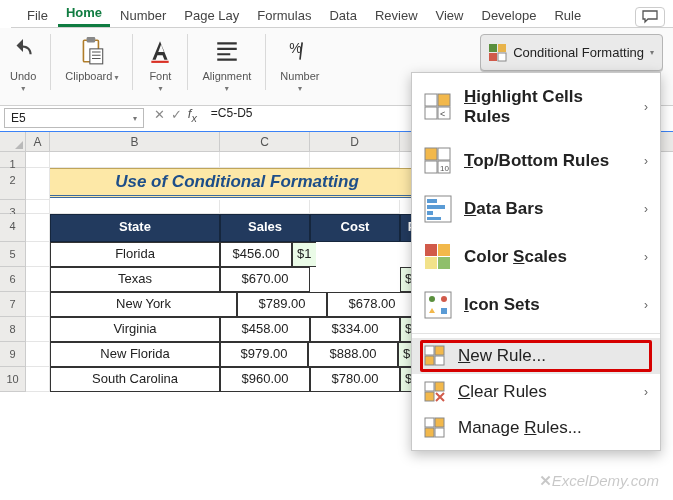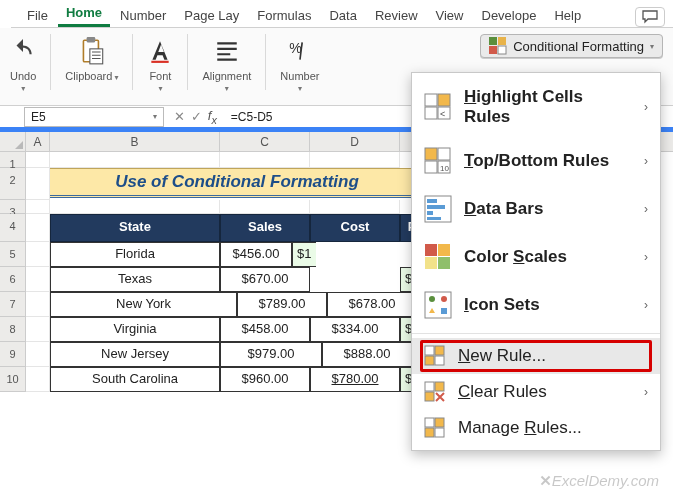--- a/index.html
+++ b/index.html
@@ -10,24 +10,24 @@
   .tab.active { font-weight: 600; color: #107c41; border-bottom: 3px solid #107c41; }
   .comment-btn { margin-left: auto; padding: 2px 6px; border:1px solid #ccc; border-radius:4px; display:flex; align-items:center; }
   
   .ribbon { display:flex; align-items:flex-start; padding: 6px 10px; border-bottom:1px solid #d0d0d0; height:78px; gap:14px; background:#fafafa; }
   .group { display:flex; flex-direction:column; align-items:center; gap:2px; }
   .group-icon { height:34px; display:flex; align-items:center; justify-content:center; font-size:22px; color:#333; }
   .group-label { font-size:11px; color:#555; display:flex; align-items:flex-end; gap:2px; }
   .group-sep { width:1px; height:56px; background:#d9d9d9; }
   .caret { font-size:8px; color:#777; }
   
-  .cf-btn { display:flex; align-items:center; gap:6px; border:1px solid #b5b5b5; background:#eaeaea; border-radius:4px; padding:4px 8px; height:24px; box-shadow:0 1px 0 #ccc; margin-left:auto; cursor:pointer;}
+  .cf-btn { display:flex; align-items:center; gap:6px; border:1px solid #b5b5b5; background:#eaeaea; border-radius:4px; padding:4px 8px; height:37px; box-shadow:0 1px 0 #ccc; margin-left:auto; cursor:pointer;}
   .cf-btn .ic { width:18px; height:18px; }
   
-  .namebox-row { display:flex; align-items:center; height:26px; border-bottom:5px solid #3b82f6;padding-left:20px; }
+  .namebox-row { display:flex; align-items:flex-start; height:26px; border-bottom:1px solid #3b82f6; }
   .namebox { width:140px; border:1px solid #bbb; margin:2px 4px; height:20px; display:flex; align-items:center; padding:0 6px; font-size:12px; justify-content:space-between;}
   .fx-btns { display:flex; align-items:center; gap:6px; color:#888; padding:0 6px;}
   .fx-btn { color:#888; }
   .fx-label { font-style:italic; color:#555; }
   .formula { flex:1; padding-left:8px; font-size:12px; color:#222; }
   
   .grid-area { position:relative; }
   .col-headers { display:flex; height:20px; background:#ecebe9; border-bottom:1px solid #ccc; }
   .rowcol-corner { width:26px; border-right:1px solid #ccc; background:#ecebe9; position:relative;}
   .rowcol-corner:after{content:"";position:absolute;right:2px;bottom:2px;border-left:8px solid transparent;border-bottom:8px solid #b9b9b9;}
@@ -62,21 +62,21 @@
 <div class="tabstrip" id="tabstrip">
 <div class="tab">File</div>
     <div class="tab active">Home</div>
     <div class="tab">Number</div>
     <div class="tab">Page Lay</div>
     <div class="tab">Formulas</div>
     <div class="tab">Data</div>
     <div class="tab">Review</div>
     <div class="tab">View</div>
     <div class="tab">Develope</div>
-    <div class="tab">Help</div>
+    <div class="tab">Rule</div>
     <div class="comment-btn">
       <svg width="16" height="14" viewBox="0 0 16 14">
         <path d="M1 1h14v8H6l-3 3V9H1z" fill="none" stroke="#555" stroke-width="1.3"></path>
       </svg>
     </div>
   </div>
 
 <div class="ribbon">
   <div class="group">
     <div class="group-icon">
@@ -233,31 +233,31 @@
         <div class="row-h">8</div>
         <div class="cell" style="width: 24px;"></div>
         <div class="data-cell" style="width: 170px;">Virginia</div>
         <div class="data-cell" style="width: 90px;">$458.00</div>
         <div class="data-cell" style="width: 90px;">$334.00</div>
         <div class="data-cell" style="width: 24px; text-align: left; padding-left: 4px; border-right: none; background: rgb(234, 251, 231);">$1</div>
       </div>
       <div class="row" style="height: 25px;">
         <div class="row-h">9</div>
         <div class="cell" style="width: 24px;"></div>
-        <div class="data-cell" style="width: 170px;">New Jersey</div>
-        <div class="data-cell" style="width: 102px;">$979.00</div>
+        <div class="data-cell" style="width: 170px;">New Florida</div>
+        <div class="data-cell" style="width: 88px;">$979.00</div>
         <div class="data-cell" style="width: 90px;">$888.00</div>
         <div class="data-cell" style="width: 24px; text-align: left; padding-left: 4px; border-right: none; background: rgb(234, 251, 231);">$</div>
       </div>
       <div class="row" style="height: 25px;">
         <div class="row-h">10</div>
         <div class="cell" style="width: 24px;"></div>
         <div class="data-cell" style="width: 170px;">South Carolina</div>
         <div class="data-cell" style="width: 90px;">$960.00</div>
-        <div class="data-cell" style="width: 90px; text-decoration: underline;">$780.00</div>
+        <div class="data-cell" style="width: 90px;">$780.00</div>
         <div class="data-cell" style="width: 24px; text-align: left; padding-left: 4px; border-right: none; background: rgb(234, 251, 231);">$1</div>
       </div>
     </div>
 </div>
 
 <div class="dropdown" id="dropdown">
 <div class="dd-item">
       <span class="dd-icon">
         <svg width="28" height="28" viewBox="0 0 28 28">
           <rect x="1" y="1" width="12" height="12" fill="#fff" stroke="#888"></rect>

